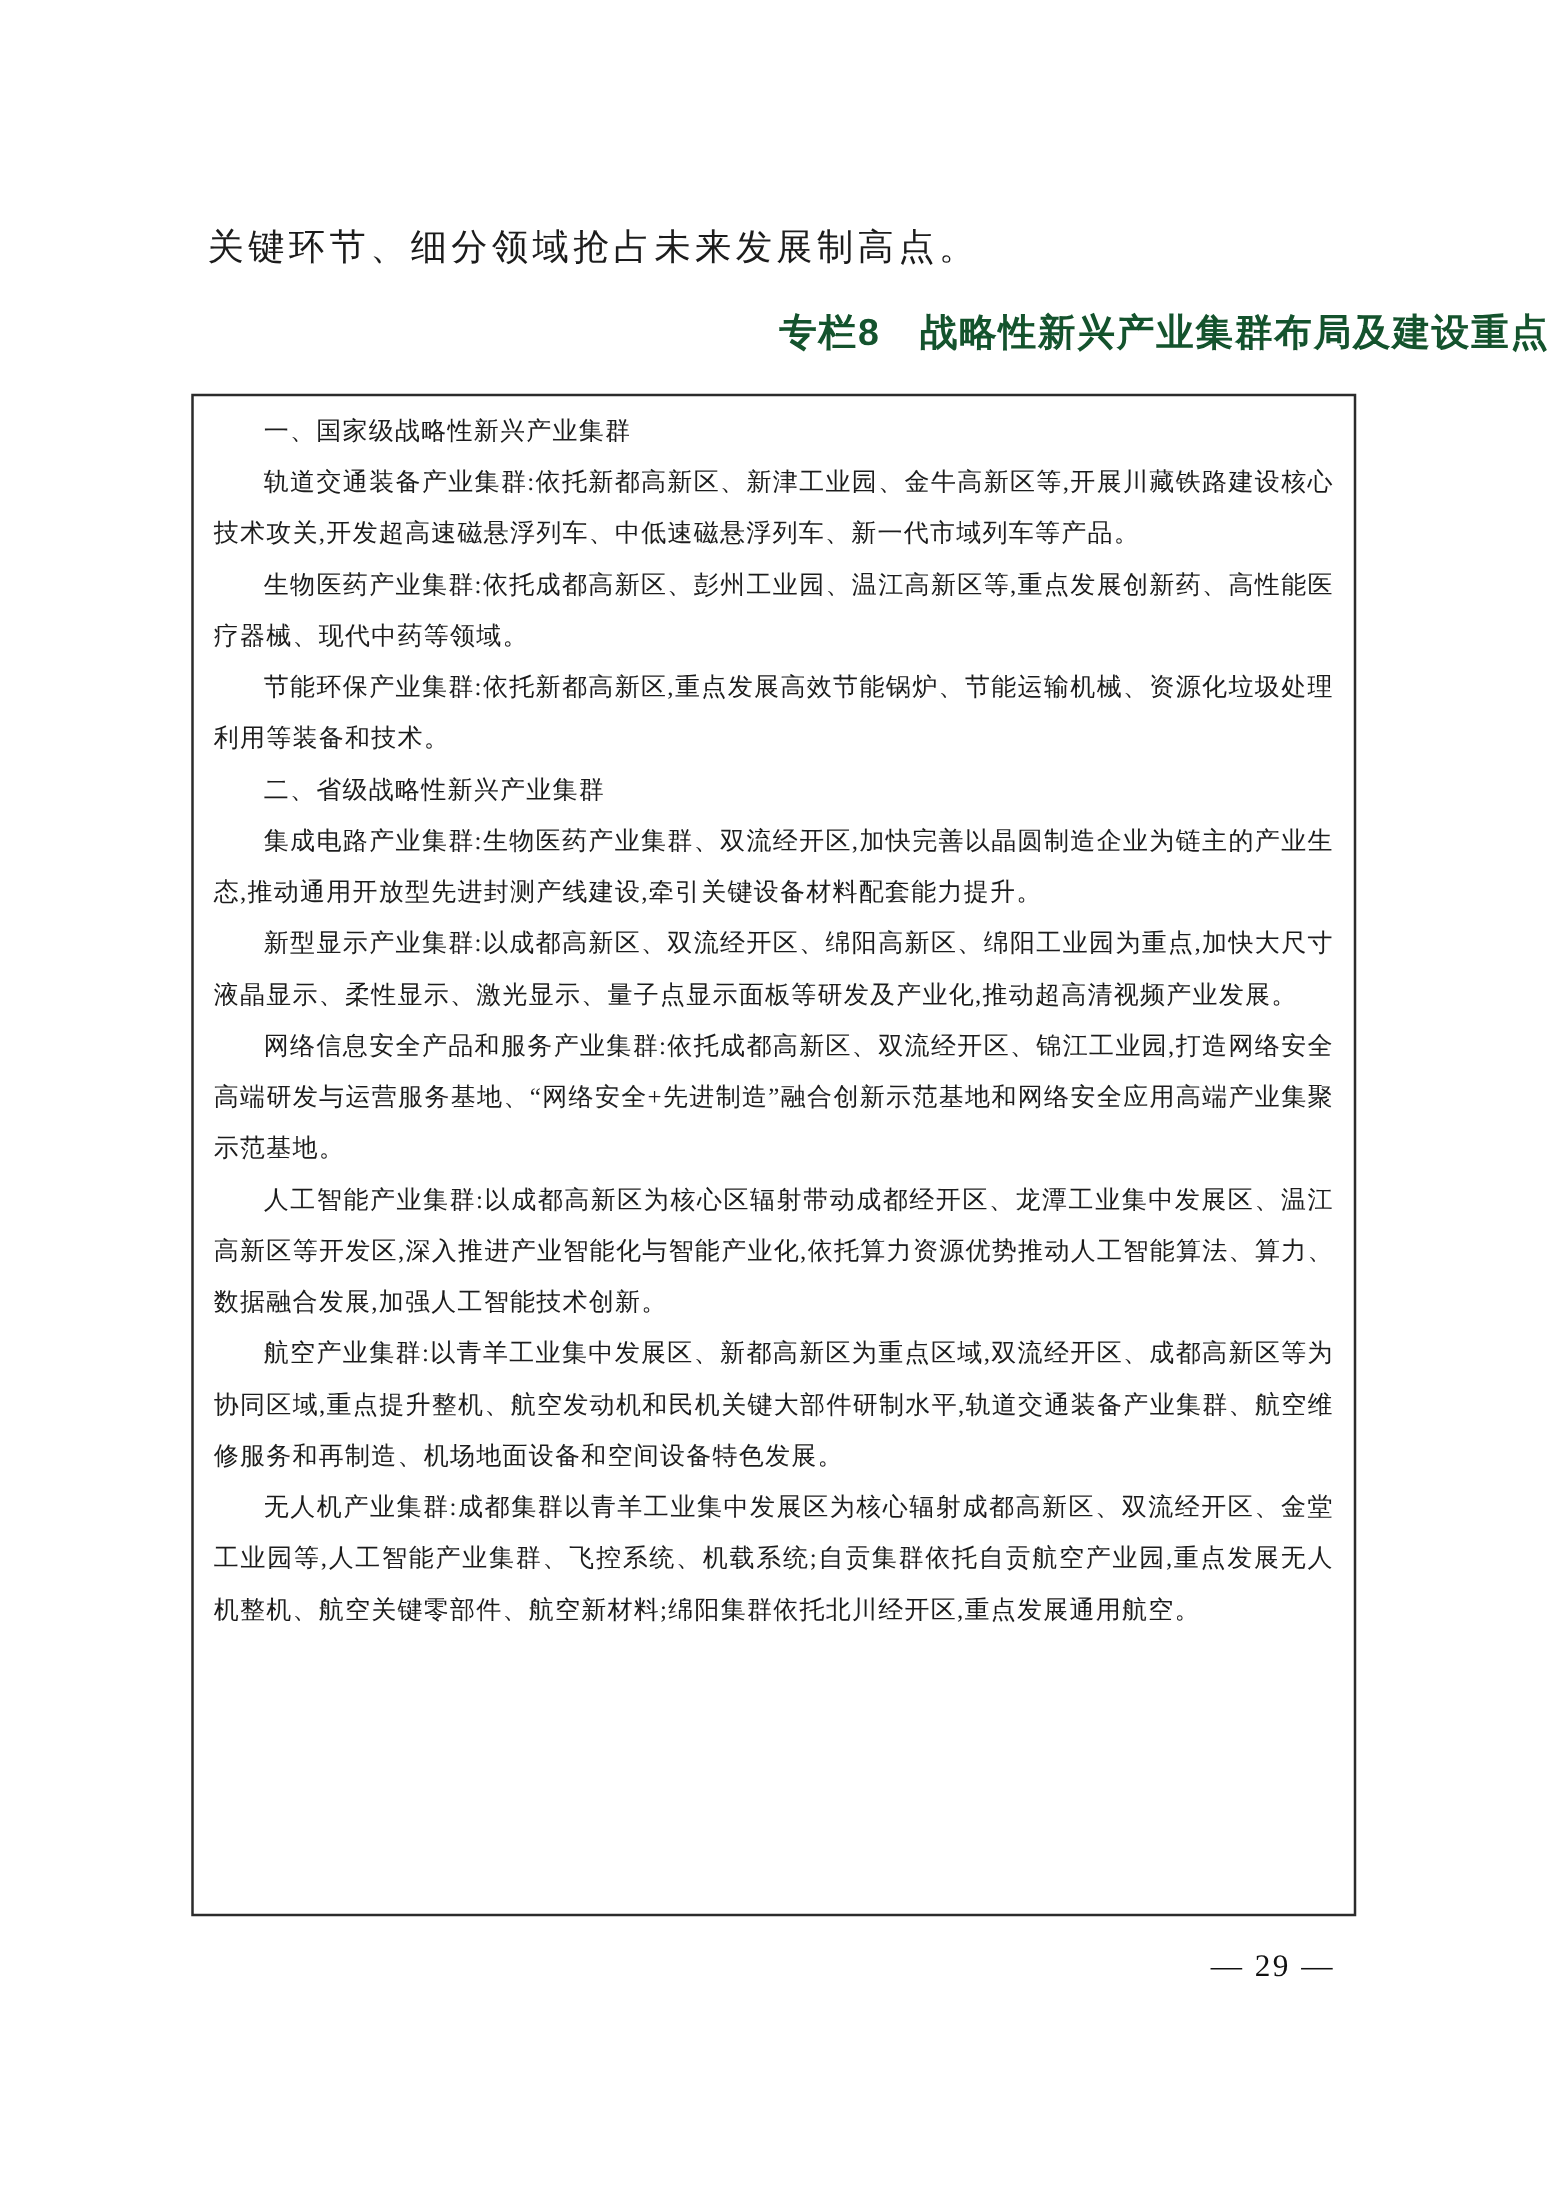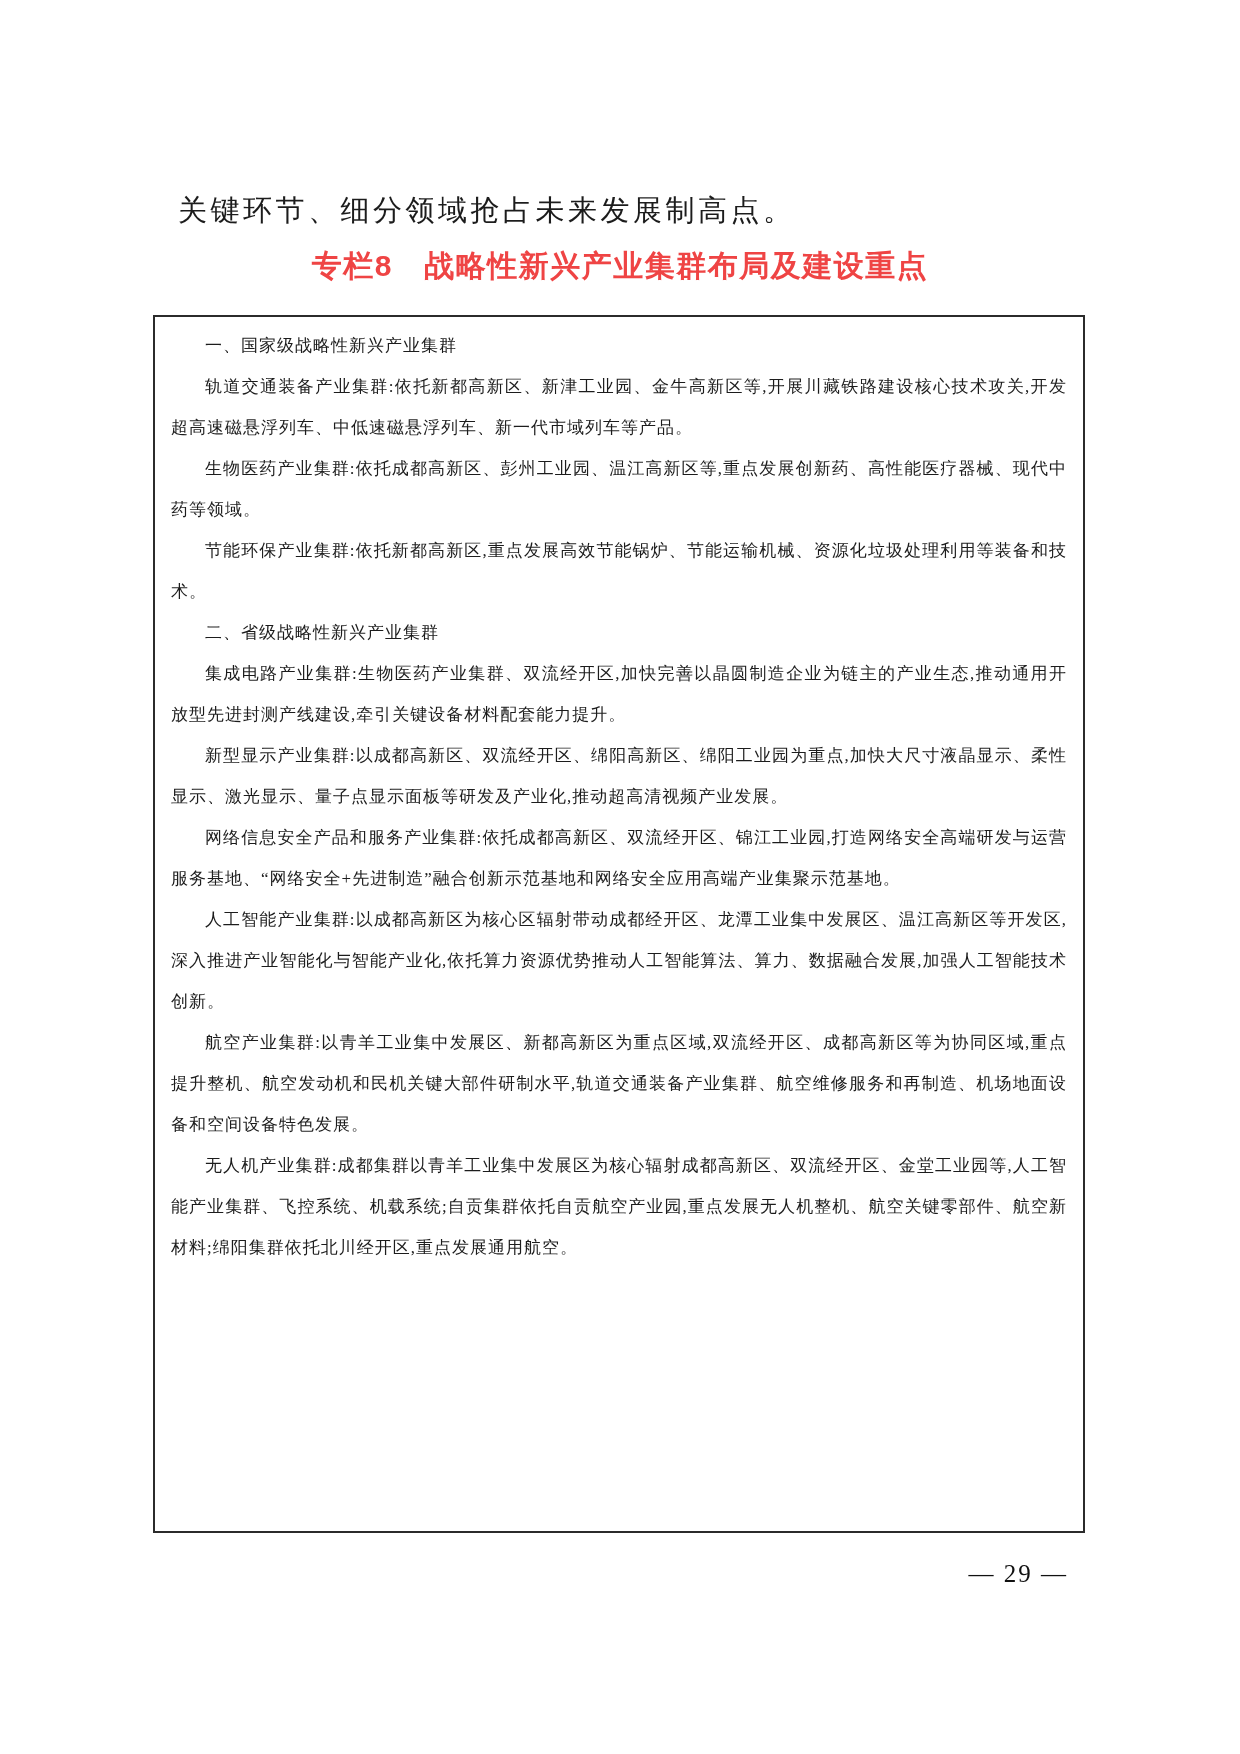--- a/index.html
+++ b/index.html
@@ -14,55 +14,55 @@
     background: #ffffff;
     color: #1c1c1c;
     font-family: "Liberation Serif", "DejaVu Serif", serif;
     overflow: hidden;
   }
   .intro {
     position: absolute;
     left: 162px;
     top: 172px;
     width: 925px;
-    margin: 16px;
+    margin: 4px;
     font-size: 29px;
     line-height: 44px;
     letter-spacing: 3.5px;
     text-align: justify;
   }
   .box-title {
     position: absolute;
     left: 0;
     top: 246px;
     width: 100%;
     margin: 0;
-    text-align: center;
+    text-align: right;
     font-family: "Liberation Sans", "DejaVu Sans", sans-serif;
     font-weight: bold;
     font-size: 30px;
     letter-spacing: 1.5px;
-    color: #ef4444;
+    color: #14532d;
   }
   .column-box {
     position: absolute;
     left: 153px;
     top: 315px;
     width: 932px;
     min-height: 1218px;
     border: 2px solid #2b2b2b;
     box-sizing: border-box;
     background: #ffffff;
   }
   .column-box-content {
     padding: 8px 16px 10px 16px;
   }
   .box-para {
     margin: 0;
-    font-size: 17px;
+    font-size: 20px;
     line-height: 41px;
     letter-spacing: 1px;
     text-align: justify;
     text-indent: 2em;
     color: #1c1c1c;
   }
   .page-number {
     position: absolute;
     top: 1560px;
     right: 172px;

